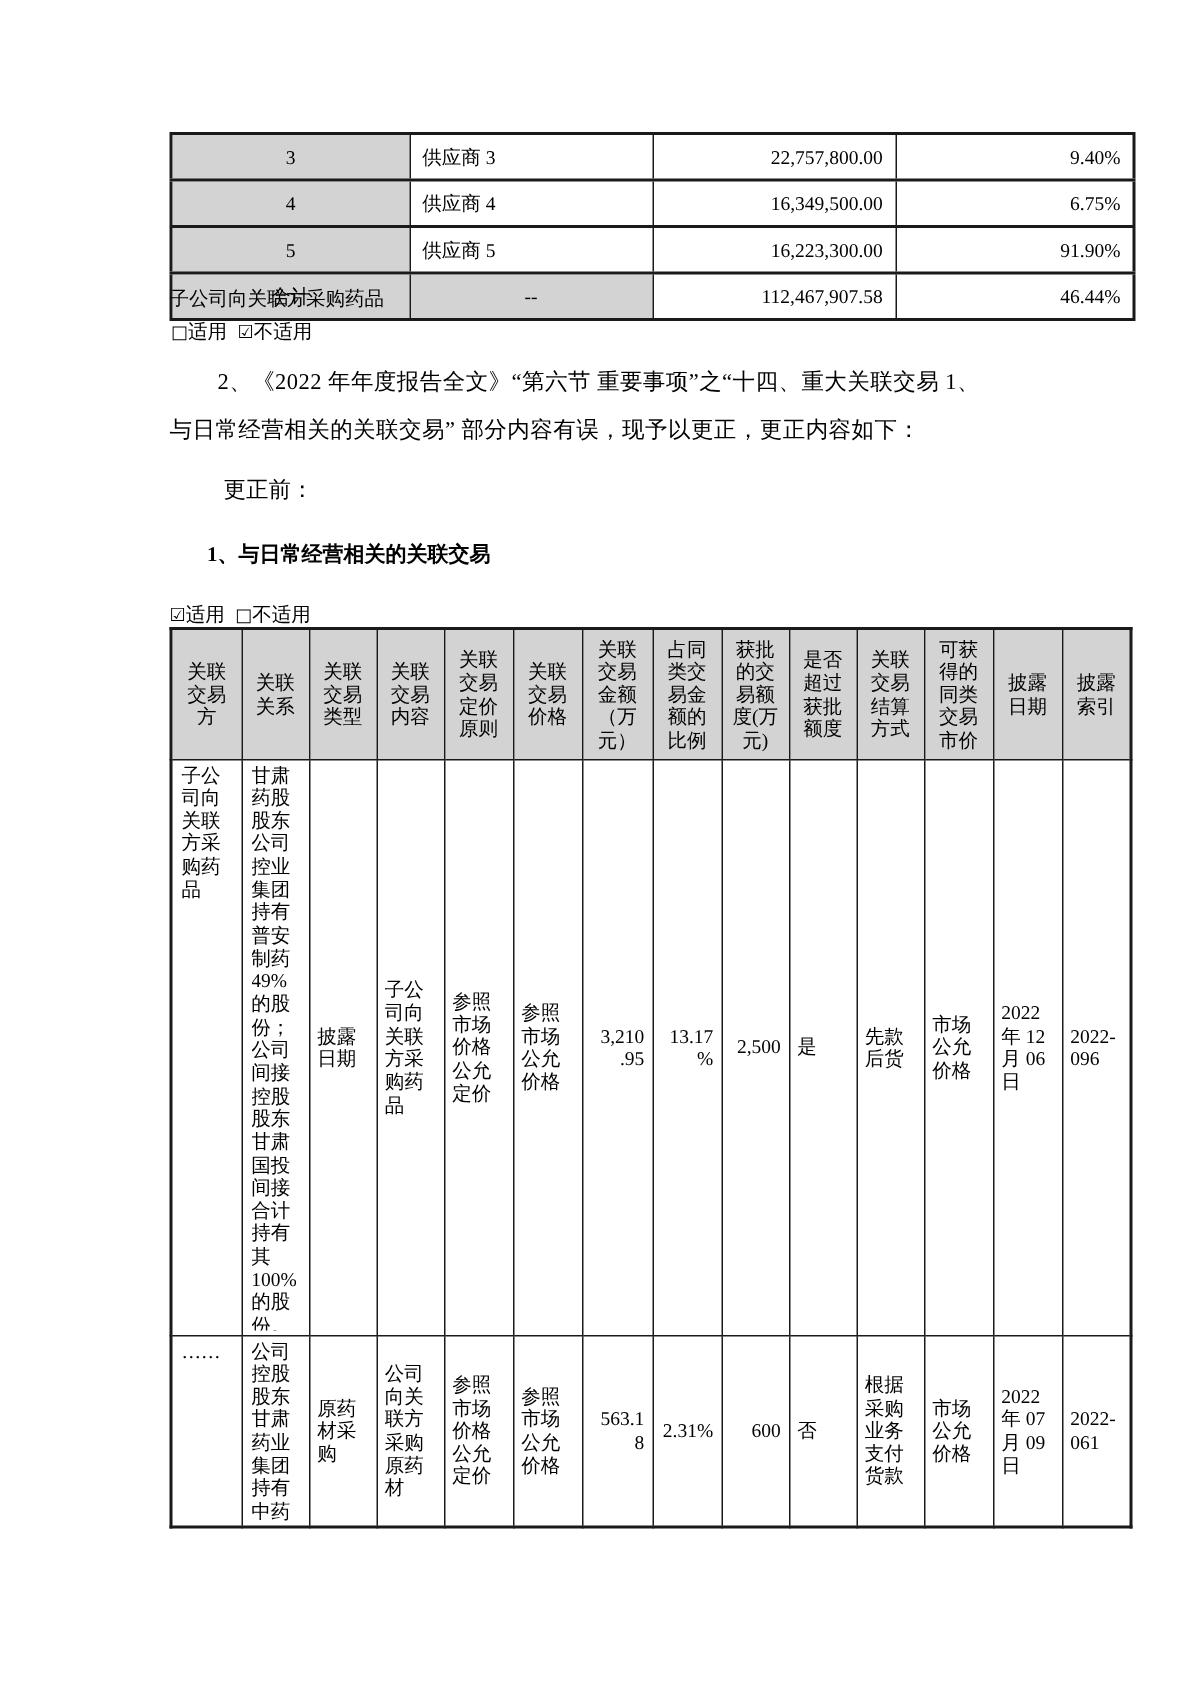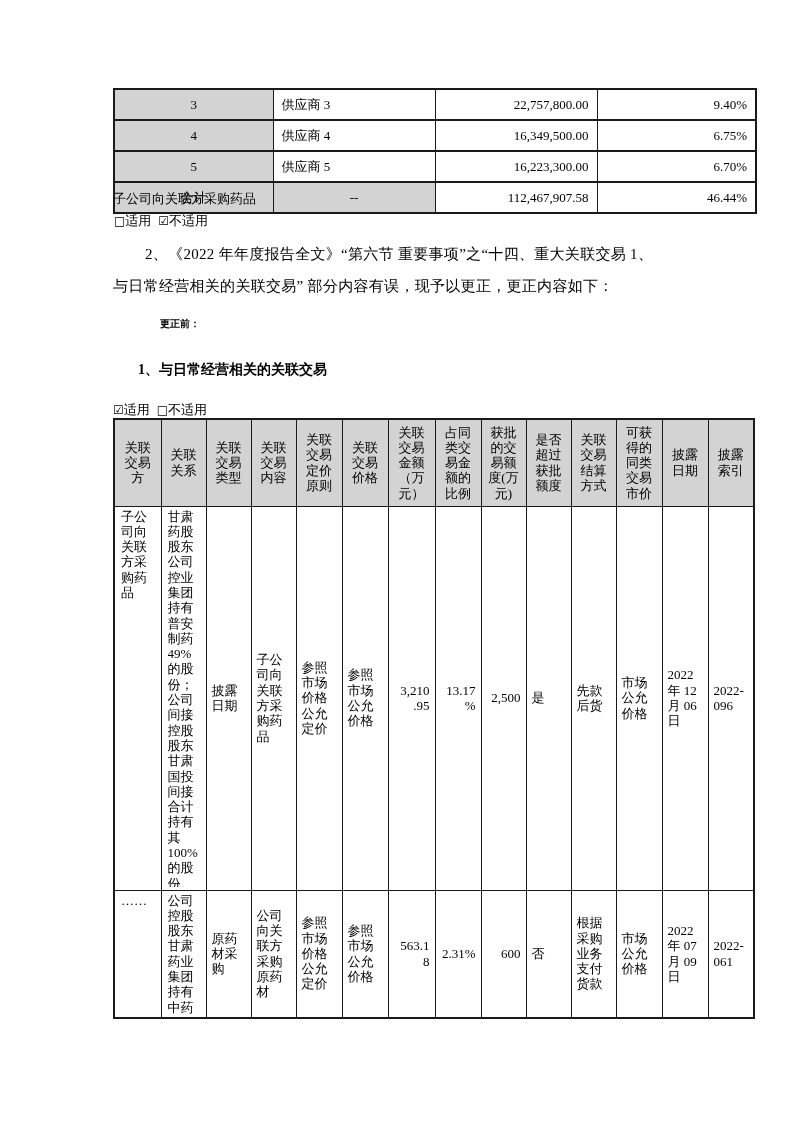--- a/index.html
+++ b/index.html
@@ -22,21 +22,21 @@
   .note{position:absolute;left:113px;top:190px;font-size:13px;}
   .chk{position:absolute;font-size:13px;text-align:right;}
   .chk1{left:114px;top:212px;}
   .chk2{left:113px;top:401px;}
   .chk .lab1{margin-right:7px;}
   .chk .box{font-family:"DejaVu Sans",sans-serif;font-size:12px;}
 
   .para{position:absolute;font-size:15px;letter-spacing:0.3px;}
   .para1{left:145px;top:245px;width:620px;}
   .para2{left:113px;top:277px;width:650px;}
-  .before{position:absolute;left:160px;top:317px;font-size:10px;font-weight:bold;}
+  .before{position:absolute;left:149px;top:317px;font-size:15px;font-weight:normal;}
   .sec{position:absolute;left:113px;top:361px;font-size:14px;font-weight:bold;margin-left:25px;}
 
   
   .rt{position:absolute;left:113px;top:418px;width:642px;border:2px solid #1a1a1a;}
   .rt td{border:1px solid #1a1a1a;font-size:13px;line-height:15.3px;
          padding:2px 5px;vertical-align:middle;text-align:left;
          white-space:pre-line;word-break:normal;overflow:hidden;}
   .rt tr.hrow{height:87px;}
   .rt tr.r1{height:384px;}
   .rt tr.r2{height:127px;}
@@ -68,21 +68,21 @@
       <tr>
         <td class="g c">4</td>
         <td class="l">供应商 4</td>
         <td class="r b">16,349,500.00</td>
         <td class="r b">6.75%</td>
       </tr>
       <tr>
         <td class="g c">5</td>
         <td class="l">供应商 5</td>
         <td class="r b">16,223,300.00</td>
-        <td class="r b">6.70%</td>
+        <td class="r b">91.90%</td>
       </tr>
       <tr>
         <td class="g c">合计</td>
         <td class="g c">--</td>
         <td class="r b">112,467,907.58</td>
         <td class="r b">46.44%</td>
       </tr>
     </tbody>
   </table>
 

